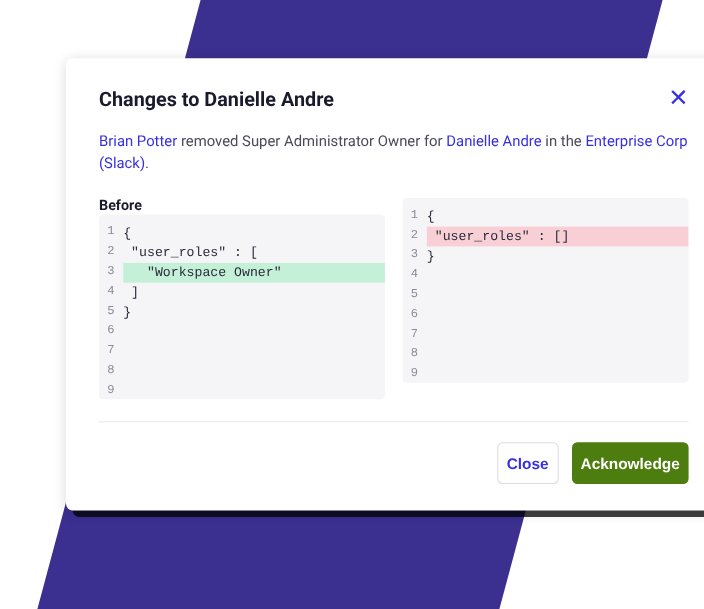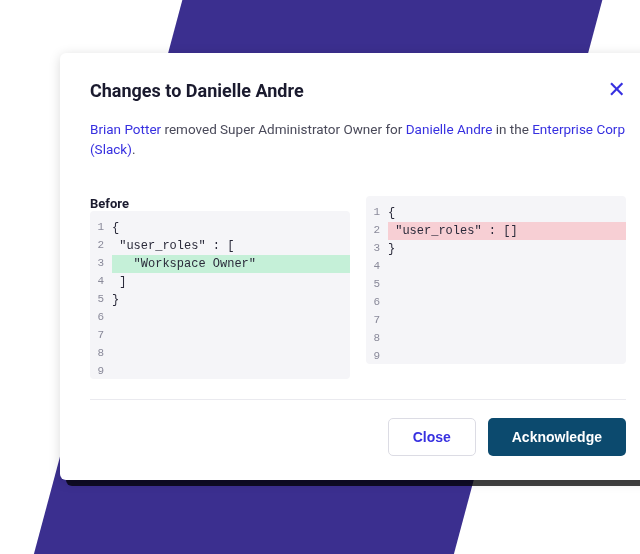--- a/index.html
+++ b/index.html
@@ -49,21 +49,21 @@
       color: #3730e0;
       font-size: 22px;
       cursor: pointer;
       font-weight: 300;
       line-height: 1;
     }
     .description {
       font-size: 13.5px;
       color: #4a4a5a;
       line-height: 1.5;
-      margin-bottom: 36px;
+      margin-bottom: 20px;
     }
     .description .link {
       color: #3730e0;
     }
     .diff-container {
       display: flex;
       gap: 16px;
       margin-bottom: 20px;
     }
     .diff-column {
@@ -112,34 +112,34 @@
       border: none;
       border-top: 1px solid #eaeaef;
       margin-bottom: 18px;
     }
     .modal-footer {
       display: flex;
       justify-content: flex-end;
       gap: 12px;
     }
     .btn {
-      padding: 10px 24px;
+      padding: 10px 8px;
       border-radius: 5px;
       font-size: 14px;
       font-weight: 600;
       cursor: pointer;
       border: none;
     }
     .btn-secondary {
       background: #fff;
       color: #3730e0;
       border: 1px solid #dcdce4;
     }
     .btn-primary {
-      background: #0c4a6e;
+      background: #4d7c0f;
       color: #fff;
     }
   </style>
 </head>
 <body>
 
 <div class="bg-shape"></div>
 
 <div class="modal">
   <div class="modal-header">

